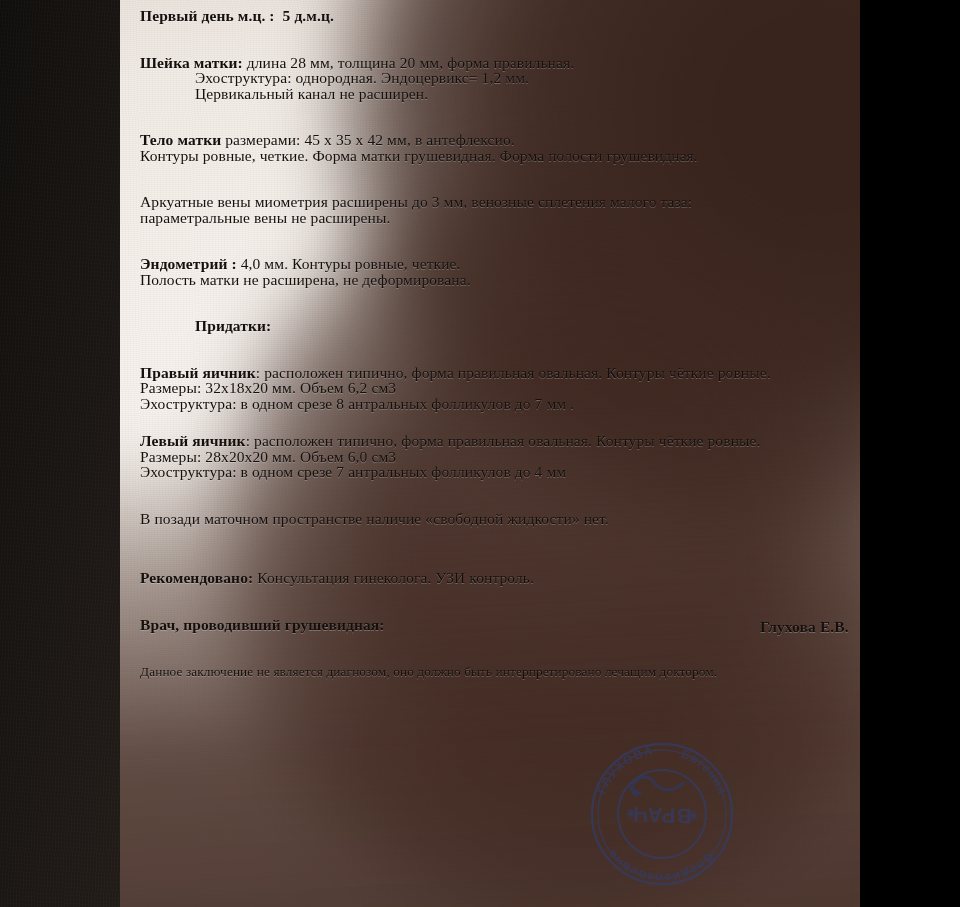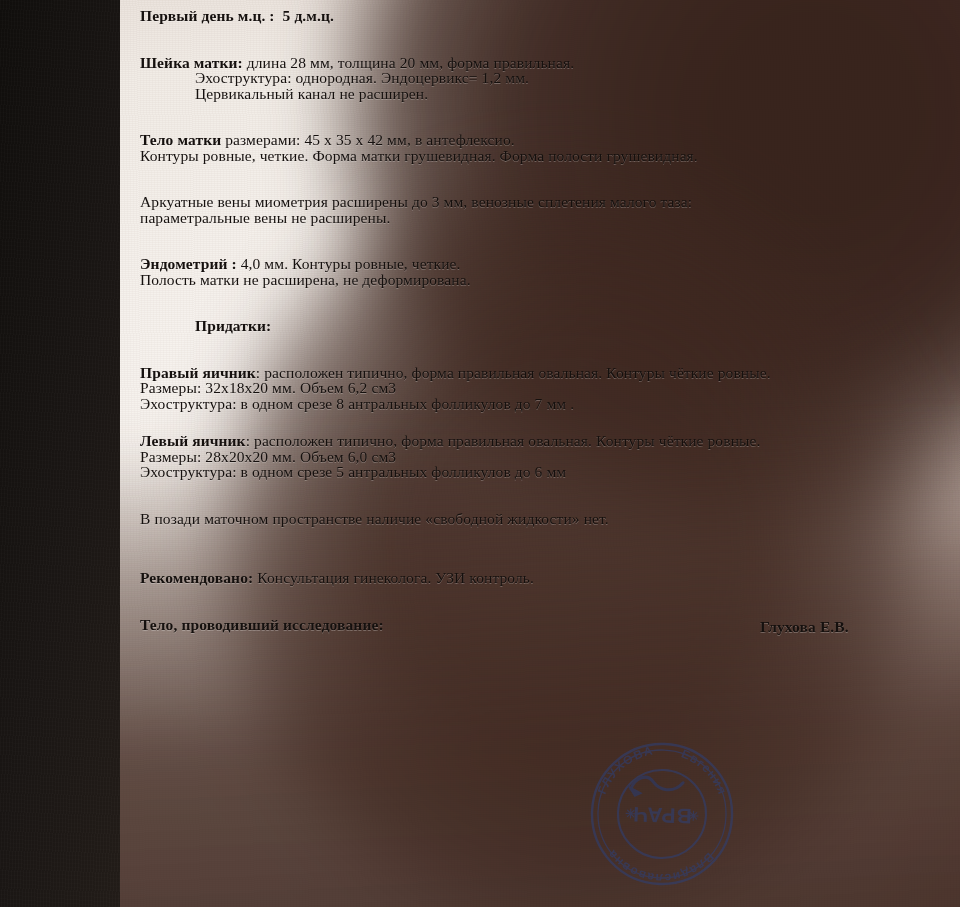--- a/index.html
+++ b/index.html
@@ -1,18 +1,18 @@
 <!DOCTYPE html>
 <html><head>
 <meta charset="utf-8">
 <style>
   html,body{margin:0;padding:0;background:#000;}
   #page{
     position:relative;
-    width:960px;height:907px;
+    width:860px;height:907px;
     overflow:hidden;
     background:#ec4899;
     font-family:"Liberation Serif", serif;
   }
 
   
   .table-surface{
     position:absolute;left:0;top:0;width:120px;height:907px;
     background:
       linear-gradient(100deg,#100e0c 0%,#1a1614 55%,#221c18 100%);
@@ -192,44 +192,47 @@
       <span class="ln"><span class="b">Правый яичник</span><span>: расположен типично, форма правильная овальная. Контуры чёткие ровные.</span></span>
       <span class="ln">Размеры:  32х18х20   мм. Объем 6,2  см3</span>
       <span class="ln">Эхоструктура:  в одном срезе 8 антральных фолликулов до 7 мм .</span>
     </div>
 
     <div class="gap-m"></div>
 
     <div class="para">
       <span class="ln"><span class="b">Левый яичник</span><span>: расположен типично, форма правильная овальная. Контуры чёткие ровные.</span></span>
       <span class="ln">Размеры: 28х20х20   мм. Объем  6,0 см3</span>
-      <span class="ln">Эхоструктура: в одном срезе 5 антральных фолликулов до 6 мм</span>
+      <span class="ln">Эхоструктура: в одном срезе 7 антральных фолликулов до 4 мм</span>
     </div>
 
     <div class="gap-l"></div>
 
     <div class="para">
       <span class="ln">В позади маточном пространстве наличие «свободной жидкости» нет.</span>
     </div>
 
     <div class="gap-xl"></div>
 
     <div class="para">
       <span class="ln"><span class="b">Рекомендовано:</span><span> Консультация гинеколога. УЗИ контроль.</span></span>
     </div>
 
     <div class="gap-l"></div>
 
     <div class="para sig-row">
-      <span class="ln b">Тело, проводивший исследование:</span>
+      <span class="ln b">Врач, проводивший грушевидная:</span>
       <span class="sig-name">Глухова Е.В.</span>
     </div>
 
     <div class="gap-m"></div>
 
+    <div class="para footnote">
+      <span class="ln">Данное заключение не является диагнозом, оно должно быть интерпретировано лечащим доктором.</span>
+    </div>
 
   </div>
 
   <div class="stamp">
     <svg viewBox="0 0 152 152" xmlns="http://www.w3.org/2000/svg">
       <defs>
         <path id="arcOuter" d="M 16,76 A 60,60 0 1 1 136,76"></path>
         <path id="arcOuterBottom" d="M 136,76 A 60,60 0 1 1 16,76"></path>
       </defs>
       <circle cx="76" cy="76" r="70" fill="none" stroke="#2f3f72" stroke-width="2.4"></circle>

